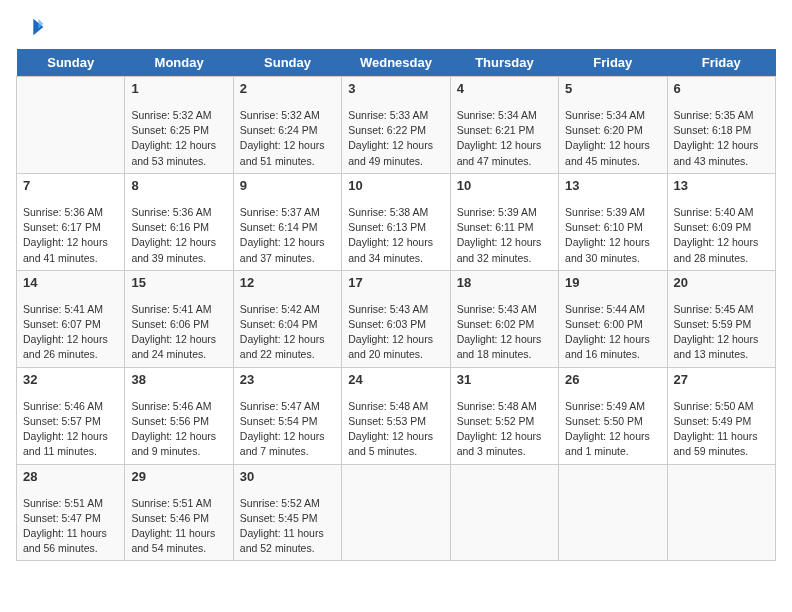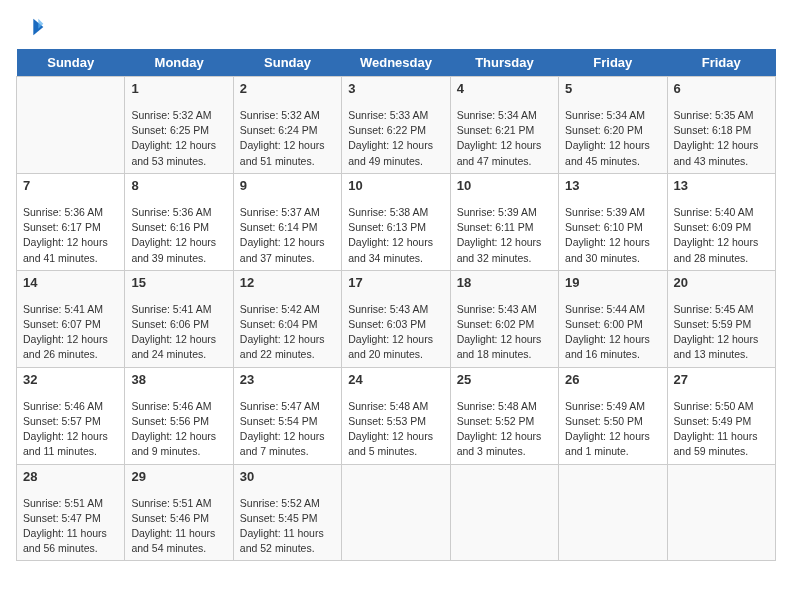--- a/index.html
+++ b/index.html
@@ -221,21 +221,21 @@
         </td>
         <td>
           <span class="day-number">23</span>
           <div class="day-info">Sunrise: 5:47 AM<br>Sunset: 5:54 PM<br>Daylight: 12 hours and 7 minutes.</div>
         </td>
         <td>
           <span class="day-number">24</span>
           <div class="day-info">Sunrise: 5:48 AM<br>Sunset: 5:53 PM<br>Daylight: 12 hours and 5 minutes.</div>
         </td>
         <td>
-          <span class="day-number">25</span>
+          <span class="day-number">31</span>
           <div class="day-info">Sunrise: 5:48 AM<br>Sunset: 5:52 PM<br>Daylight: 12 hours and 3 minutes.</div>
         </td>
         <td>
           <span class="day-number">26</span>
           <div class="day-info">Sunrise: 5:49 AM<br>Sunset: 5:50 PM<br>Daylight: 12 hours and 1 minute.</div>
         </td>
         <td>
           <span class="day-number">27</span>
           <div class="day-info">Sunrise: 5:50 AM<br>Sunset: 5:49 PM<br>Daylight: 11 hours and 59 minutes.</div>
         </td>

